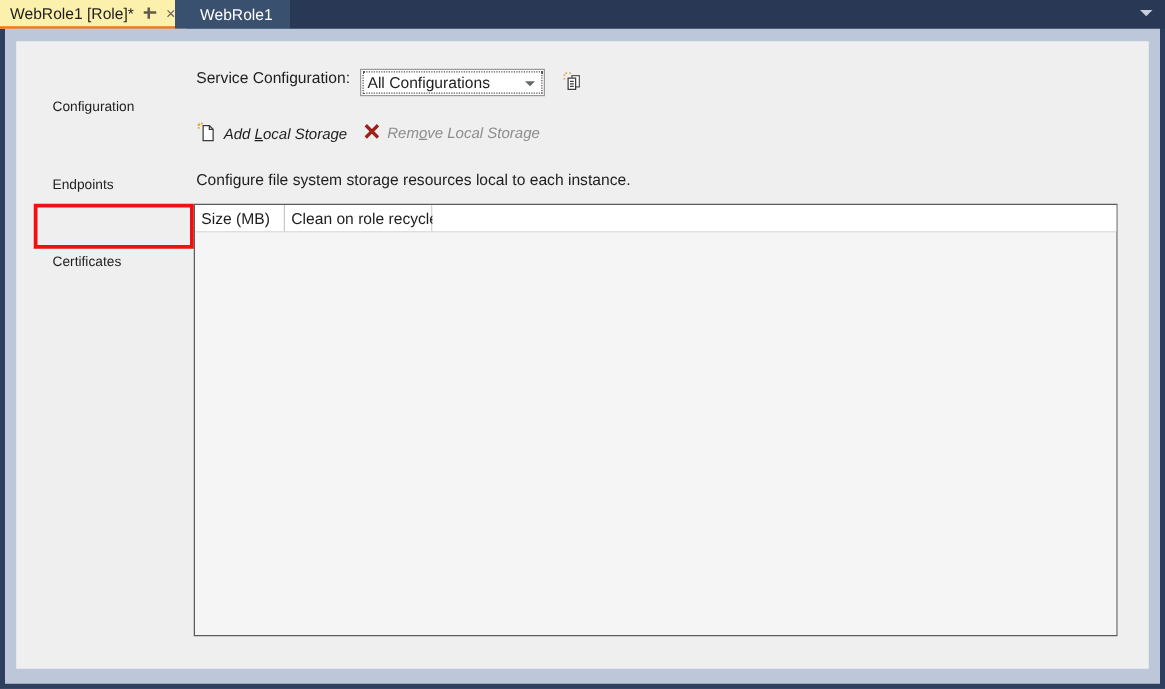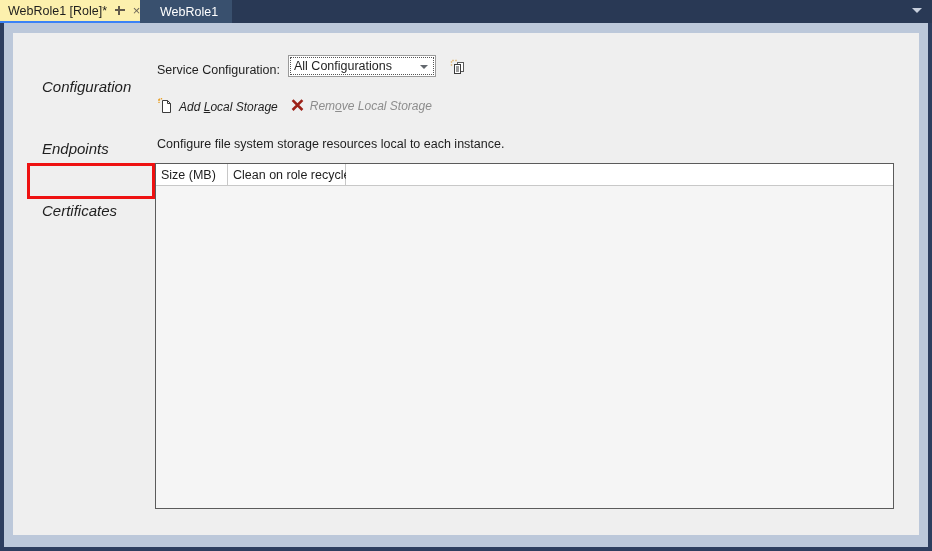--- a/index.html
+++ b/index.html
@@ -44,21 +44,21 @@
     font-size: 12.5px;
     white-space: nowrap;
     cursor: default;
   }
   .tab-active {
     left: 0;
     background: #fcf0ad;
     color: #1e1e1e;
     padding-left: 8px;
     padding-right: 6px;
-    border-bottom: 2px solid #3b82f6;
+    border-bottom: 2px solid #f97316;
   }
   .tab-active .tab-title { margin-right: 7px; }
   .tab-inactive {
     left: 140px;
     background: #39506e;
     color: #ffffff;
     padding-left: 20px;
     padding-right: 14px;
   }
   .pin-icon {
@@ -129,25 +129,24 @@
   }
   .nav-item {
     position: absolute;
     left: 5px;
     width: 124px;
     height: 26px;
     display: flex;
     align-items: center;
     padding-left: 24px;
     box-sizing: border-box;
-    font-size: 15px;
-    color: #1e1e1e;
-    cursor: pointer;
-    white-space: nowrap;
-    font-style: italic;
+    font-size: 11px;
+    color: #1e1e1e;
+    cursor: pointer;
+    white-space: nowrap;
   }
   .nav-item.selected {
     background: #2196f3;
     color: #ffffff;
   }
   .nav-highlight {
     position: absolute;
     left: 14px;
     top: 130px;
     width: 128px;
@@ -162,21 +161,21 @@
     position: absolute;
     left: 139px; top: 0;
     width: 767px;
     height: 502px;
   }
 
   .svc-row {
     position: absolute;
     left: 5px; top: 22px;
     display: flex;
-    align-items: flex-end;
+    align-items: flex-start;
   }
   .svc-label {
     font-size: 12.5px;
     color: #1e1e1e;
     margin-right: 8px;
     white-space: nowrap;
   }
   .combo {
     position: relative;
     width: 148px;

